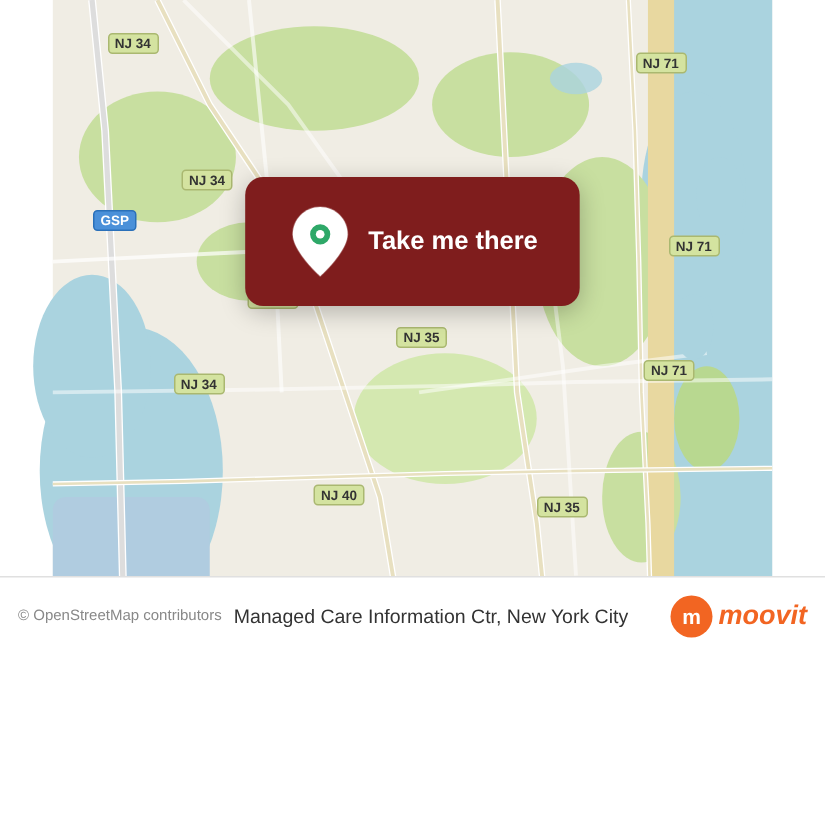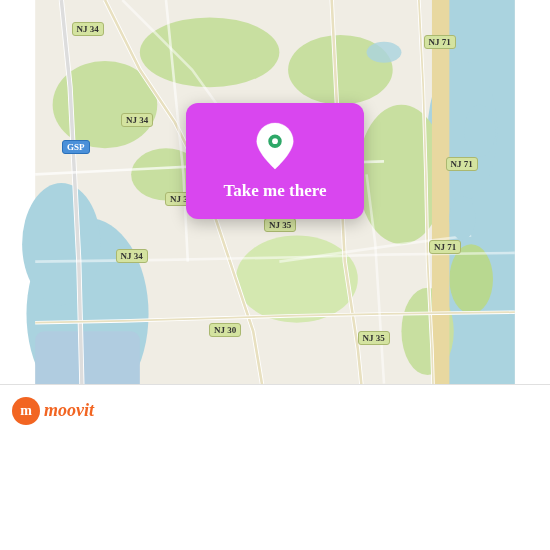--- a/index.html
+++ b/index.html
@@ -9,21 +9,20 @@
       overflow: hidden;
       font-family: Arial, sans-serif;
       position: relative;
     }
 
     #map-container {
       width: 550px;
       height: 436px;
       position: relative;
       overflow: hidden;
-      font-family: Liberation Serif, serif;
     }
 
     
     #map-bg {
       width: 100%;
       height: 100%;
       position: absolute;
       top: 0; left: 0;
     }
 
@@ -80,25 +79,25 @@
       font-weight: bold;
       font-style: italic;
     }
 
     
     #take-me-there-card {
       position: absolute;
       left: 50%;
       top: 37%;
       transform: translate(-50%, -50%);
-      background: #d946ef;
+      background: #7f1d1d;
       border-radius: 12px;
       padding: 18px 28px;
       display: flex;
-      flex-direction: column;
+      flex-direction: row;
       align-items: center;
       gap: 10px;
       z-index: 5;
       cursor: pointer;
       min-width: 178px;
       box-shadow: 0 4px 16px rgba(0,0,0,0.25);
       text-align: center;
     }
 
     #location-pin-icon {
@@ -186,37 +185,39 @@
     <ellipse cx="490" cy="250" rx="15" ry="25" fill="#aad3df"></ellipse>
     <ellipse cx="510" cy="150" rx="18" ry="30" fill="#aad3df"></ellipse>
   </svg>
 
   <div class="road-label" style="top:5%;left:13%;">NJ 34</div>
   <div class="road-label" style="top:26%;left:22%;">NJ 34</div>
   <div class="road-label" style="top:44%;left:30%;">NJ 34</div>
   <div class="road-label" style="top:57%;left:21%;">NJ 34</div>
   <div class="road-label" style="top:50%;left:48%;">NJ 35</div>
   <div class="road-label" style="top:76%;left:65%;">NJ 35</div>
-  <div class="road-label" style="top:74%;left:38%;">NJ 30</div>
+  <div class="road-label" style="top:74%;left:38%;">NJ 40</div>
   <div class="road-label" style="top:8%;left:77%;">NJ 71</div>
   <div class="road-label" style="top:36%;left:81%;">NJ 71</div>
   <div class="road-label" style="top:55%;left:78%;">NJ 71</div>
   <div class="road-label road-label-blue" style="top:32%;left:4%;">GSP</div>
 
   <div id="take-me-there-card">
     <svg id="location-pin-icon" viewBox="0 0 44 52" xmlns="http://www.w3.org/2000/svg" width="42" height="48">
 
       <path d="M22 2 C11.5 2 3 10.5 3 21 C3 33 22 50 22 50 C22 50 41 33 41 21 C41 10.5 32.5 2 22 2 Z" fill="white" stroke="rgba(255,255,255,0.3)" stroke-width="1"></path>
 
       <circle cx="22" cy="21" r="8" fill="#2ea868" stroke="white" stroke-width="2"></circle>
 
       <circle cx="22" cy="21" r="3" fill="white"></circle>
     </svg>
     <span id="take-me-there-label">Take me there</span>
   </div>
 
   <div id="bottom-bar">
+    <span id="copyright-text">© OpenStreetMap contributors</span>
+    <span id="location-name">Managed Care Information Ctr, New York City</span>
     <div id="moovit-logo">
       <div id="moovit-logo-icon">m</div>
       <span id="moovit-logo-text">moovit</span>
     </div>
   </div>
 </div>
 
 </body></html>

